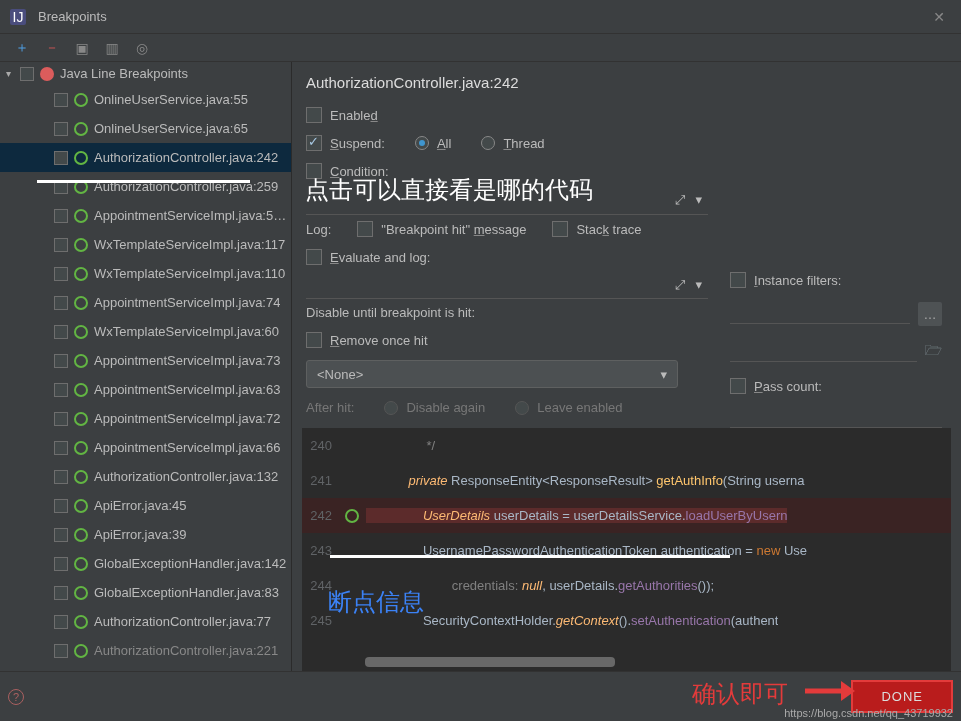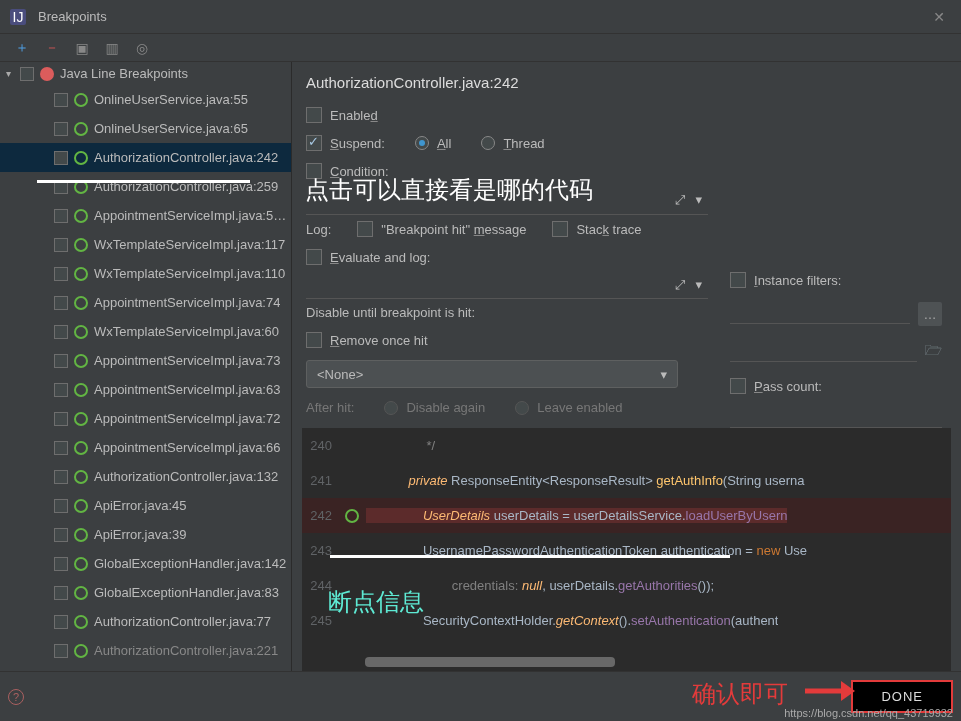--- a/index.html
+++ b/index.html
@@ -89,21 +89,21 @@
     .underline { text-decoration: underline; text-decoration-color: #888;}
     .radio { width: 14px; height: 14px; border-radius:50%; border: 1px solid #888; background:#43494a; flex-shrink:0; position: relative;}
     .radio.checked::after { content:""; width:6px; height:6px; border-radius:50%; background:#3f96d0; position:absolute; left:3px; top:3px;}
     .side-panel { position: absolute; right: 19px; top: 210px; width: 212px; display: flex; flex-direction: column; gap: 14px;}
     .side-row { display: flex; align-items: center; gap: 8px;}
     .side-input { border-bottom: 1px solid #555; height: 20px; flex: 1;}
     .folder-icon { color: #7f8b91; font-size: 14px; margin-left: auto;}
     .more-dots { background: #4e5254; width: 24px; height: 24px; display:flex; align-items:center; justify-content:center; color:#aaa; border-radius:2px;}
     .left-col { width: 410px; }
     .annot1 { font-family: "SimSun","Songti SC",serif; font-size: 24px; color: #fff; position: absolute; left: 305px; top: 174px; pointer-events:none;}
-    .annot2 { font-family: Liberation Mono, monospace; font-size: 24px; color: #5eead4; position: absolute; left: 328px; top: 586px; pointer-events:none;}
+    .annot2 { font-family: Liberation Mono, monospace; font-size: 24px; color: #3b82f6; position: absolute; left: 328px; top: 586px; pointer-events:none;}
     .annot3 { font-family: "SimSun","Songti SC",serif; font-size: 24px; color: #e33b3b; position: absolute; left: 692px; top: 678px; pointer-events:none;}
     .underline-bar1 { position: absolute; left: 37px; top: 180px; width: 213px; height: 3px; background: #fff; }
     .underline-bar2 { position: absolute; left: 330px; top: 555px; width: 400px; height: 3px; background: #fff; }
     .dropdown-none {
       background: #4c5052; border: 1px solid #5e6060; border-radius: 3px;
       width: 372px; height: 28px; display: flex; align-items: center;
       padding: 0 10px; color: #bbbbbb; justify-content: space-between;
     }
     .disabled-text { color: #777; }
     .expand-icons { position: absolute; right: 26px; color: #bbb; display: flex; gap: 10px;}
@@ -128,21 +128,21 @@
       height: 50px;
       background: #3c3f41;
       border-top: 1px solid #323232;
       display: flex; align-items: center;
       padding: 0 8px;
       gap: 10px;
       position: relative;
     }
     .help-icon { color: #aa6060; border: 1px solid #aa6060; border-radius:50%; width:16px; height:16px; display:flex; align-items:center; justify-content:center; font-size:11px;}
     .done-btn {
-      margin-left: auto; background: #000000; border: 2px solid #e33b3b;
+      margin-left: auto; background: #b91c1c; border: 2px solid #e33b3b;
       padding: 7px 28px; color: #dcdcdc; font-size: 13px;
       letter-spacing: 1px;
     }
     .watermark { position: absolute; right: 8px; bottom: 2px; font-size: 11px; color: #aaa;}
     .arrow-red { position: absolute; left: 805px; top: 679px; pointer-events:none;}
     .hscroll { position: absolute; bottom: 54px; left: 365px; width: 250px; height: 10px; background: #a6a6a6; opacity: 0.5; border-radius: 4px;}
     .dim-row { color: #888; }
   </style>
 </head>
 <body>

